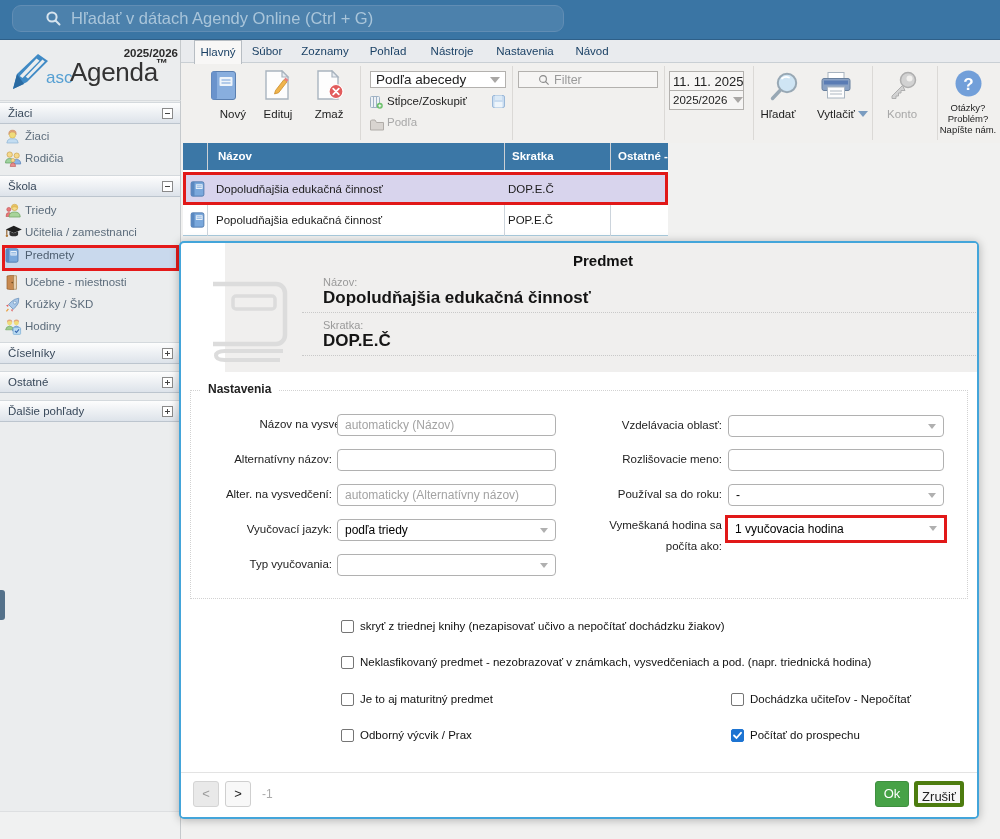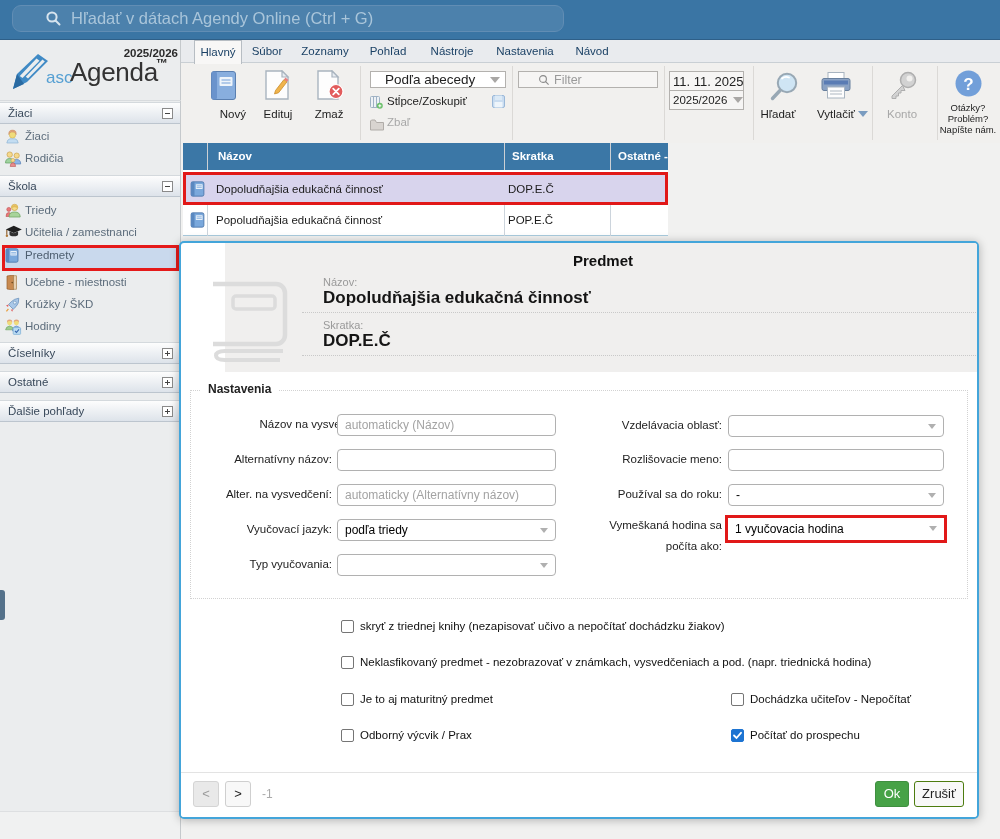--- a/index.html
+++ b/index.html
@@ -224,38 +224,38 @@
     <div class="tlabel" style="left:74px;top:45px;width:46px;">Edituj</div>
     <svg class="abs" style="left:136px;top:7px" width="27" height="30" viewBox="0 0 27 30">
       <path d="M1 1 L15 1 L21 7 L21 29 L1 29 Z" fill="#fdfdfd" stroke="#a9b4bf" stroke-width="1.4"></path>
       <path d="M15 1 L15 7 L21 7 Z" fill="#e8edf2" stroke="#a9b4bf" stroke-width="1.2"></path>
       <circle cx="19" cy="21.5" r="7" fill="#e25c5c" stroke="#fff" stroke-width="1.2"></circle>
       <path d="M16.2 18.7 L21.8 24.3 M21.8 18.7 L16.2 24.3" stroke="#fff" stroke-width="1.8" stroke-linecap="round"></path>
     </svg>
     <div class="tlabel" style="left:126px;top:45px;width:44px;">Zmaž</div>
     <div class="tsep" style="left:179px;"></div>
 
-    <div class="tinp" style="left:189px;top:8px;width:136px;height:17px;background:#fff;padding-left:14px;">Podľa abecedy<div class="arr" style="position:absolute;right:5px;top:5px;"></div></div>
+    <div class="tinp" style="left:189px;top:8px;width:136px;height:17px;background:#fff;padding-left:5px;">Podľa abecedy<div class="arr" style="position:absolute;right:5px;top:5px;"></div></div>
     <svg class="abs" style="left:189px;top:33px" width="13" height="13" viewBox="0 0 13 13">
       <rect x="0.5" y="0.5" width="9" height="11" rx="1" fill="#eef2f6" stroke="#9fb2c4"></rect>
       <line x1="3.5" y1="1" x2="3.5" y2="11" stroke="#9fb2c4"></line>
         <line x1="6.5" y1="1" x2="6.5" y2="11" stroke="#9fb2c4"></line>
       <circle cx="9.8" cy="9.8" r="3" fill="#6cc06c"></circle>
         <path d="M8.3 9.8 L11.3 9.8 M9.8 8.3 L9.8 11.3" stroke="#fff" stroke-width="1"></path>
     </svg>
     <div class="tlabel" style="left:206px;top:32px;">Stĺpce/Zoskupiť</div>
     <svg class="abs" style="left:311px;top:32px" width="13" height="13" viewBox="0 0 13 13">
       <rect x="0.5" y="0.5" width="12" height="12" rx="1.5" fill="#c9dcf0" stroke="#9ab8d8"></rect>
       <rect x="3" y="0.5" width="7" height="4.5" fill="#dceaf6"></rect>
         <rect x="2.5" y="7" width="8" height="5.5" fill="#eef5fb"></rect>
     </svg>
     <div class="abs" style="left:189px;top:54px;"><svg width="14" height="12" viewBox="0 0 14 12">
           <path d="M0.5 2 L0.5 11 L13.5 11 L13.5 3.5 L6.5 3.5 L5 1 L1.5 1 Z" fill="#d8d4d0" stroke="#b0aca8"></path>
         </svg></div>
-    <div class="tlabel tgray" style="left:206px;top:53px;">Zbaľ</div>
+    <div class="tlabel tgray" style="left:206px;top:53px;">Podľa</div>
     <div class="tsep" style="left:331px;"></div>
 
     <div class="tinp" style="left:337px;top:8px;width:140px;height:17px;padding-left:19px;color:#9a9a9a;font-size:12.5px;">
       <svg width="12" height="12" viewBox="0 0 12 12" style="margin-right:4px;">
           <circle cx="5" cy="5" r="3.4" fill="none" stroke="#8a8a8a" stroke-width="1.1"></circle>
           <line x1="7.6" y1="7.6" x2="10.6" y2="10.6" stroke="#8a8a8a" stroke-width="1.1"></line>
         </svg>
       Filter</div>
     <div class="tsep" style="left:483px;"></div>
 
@@ -392,16 +392,16 @@
           <svg width="13" height="13" viewBox="0 0 13 13" style="position:absolute;left:-1px;top:-1px;">
             <path d="M3 6.5 L5.5 9 L10 3.8" stroke="#fff" stroke-width="1.8" fill="none" stroke-linecap="round"></path>
           </svg>
         </span><span class="cl">Počítať do prospechu</span></div>
 
     <div id="mfoot">
       <div class="fbtn" style="left:12px;width:26px;background:#e9e9e9;border:1px solid #d4d4d4;color:#9a9a9a;line-height:24px;">&lt;</div>
       <div class="fbtn" style="left:44px;width:26px;background:#f8f8f8;border:1px solid #cfcfcf;color:#222;line-height:24px;">&gt;</div>
       <div class="abs" style="left:81px;top:14px;font-size:12px;color:#aaa;">-1</div>
       <div class="fbtn" style="left:694px;width:34px;background:#47a247;border:1px solid #3f8f40;color:#fff;line-height:24px;">Ok</div>
-      <div class="fbtn" style="left:733px;width:50px;background:#f8f8f8;border:1px solid #4d7c0f;color:#222;line-height:24px;">Zrušiť</div>
+      <div class="fbtn" style="left:733px;width:50px;background:#f8f8f8;border:4px solid #4d7c0f;color:#222;line-height:24px;">Zrušiť</div>
     </div>
   </div>
 </div>
 
 </body></html>

